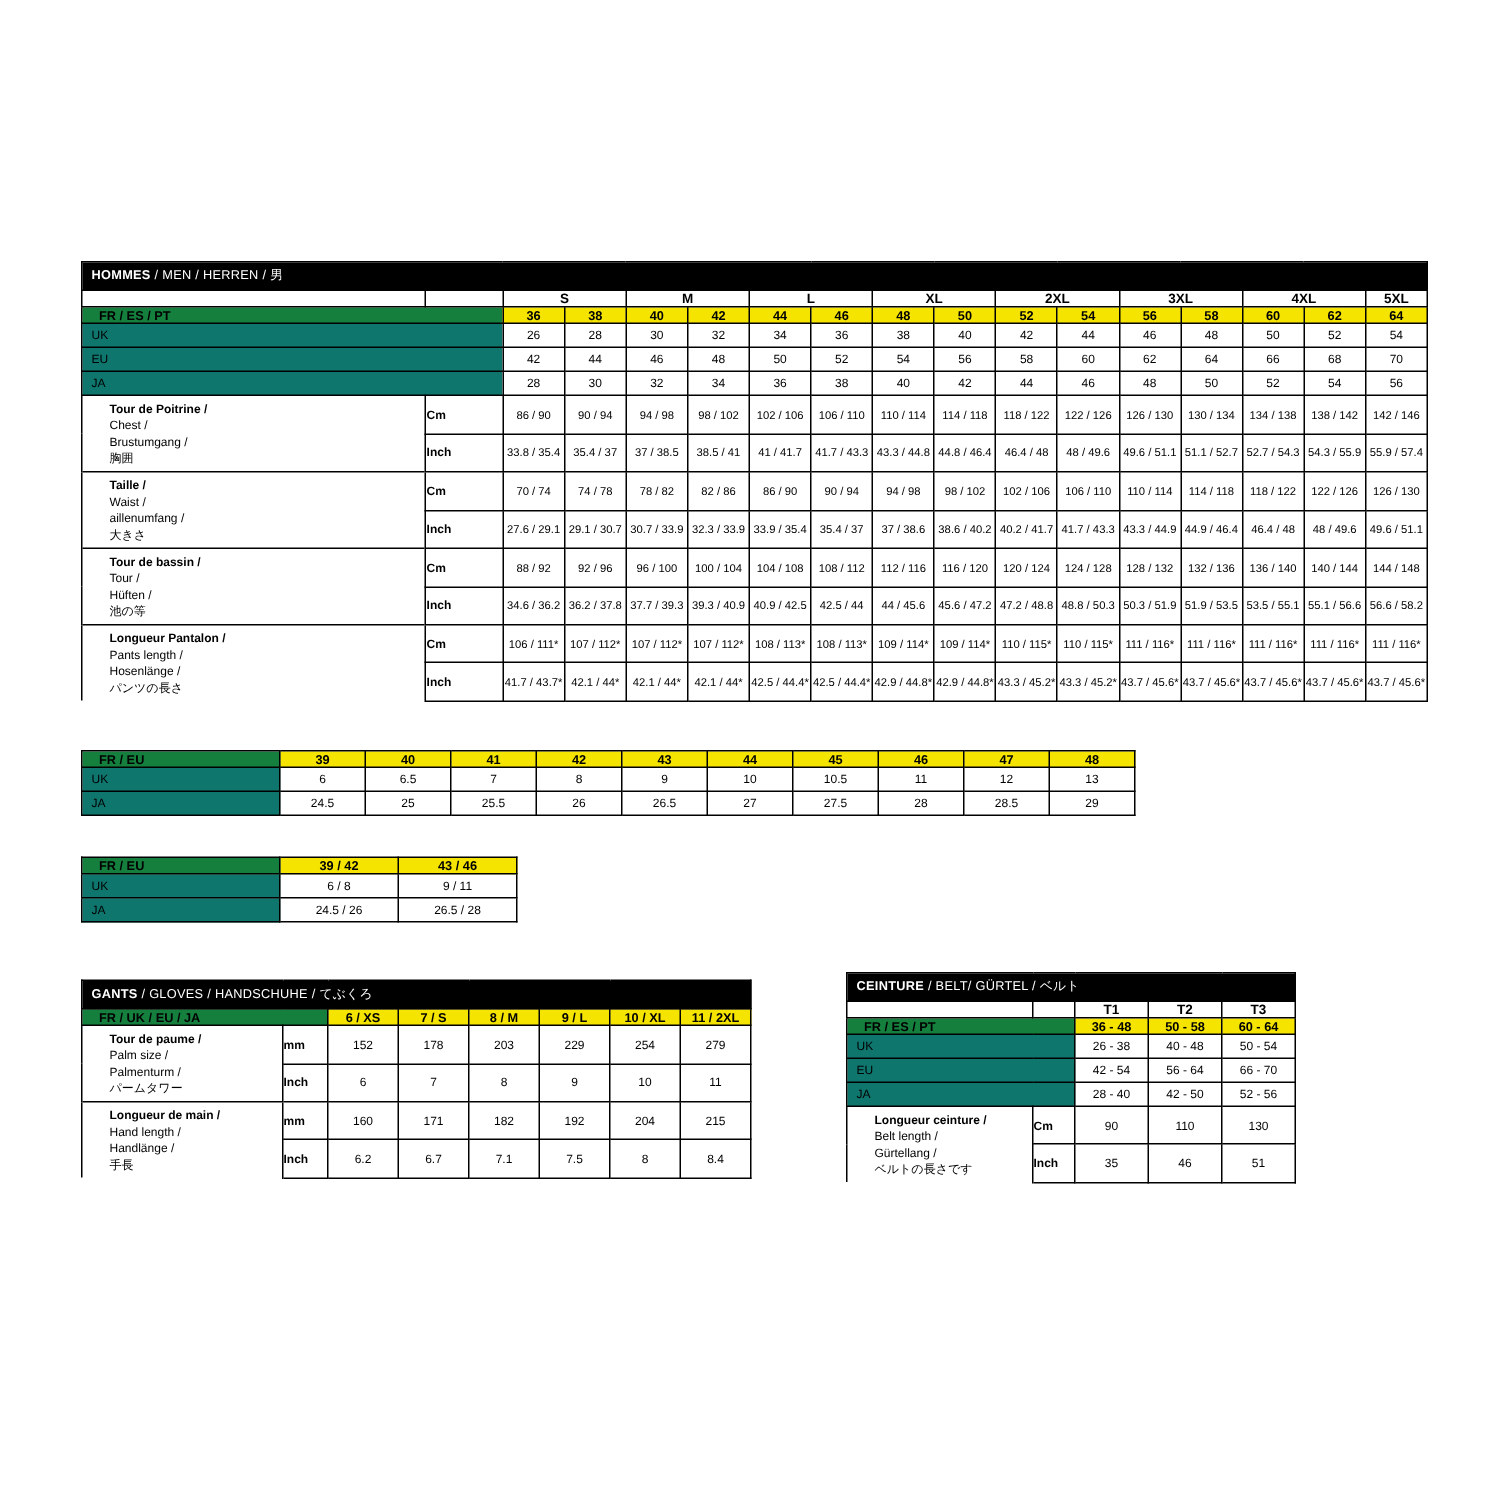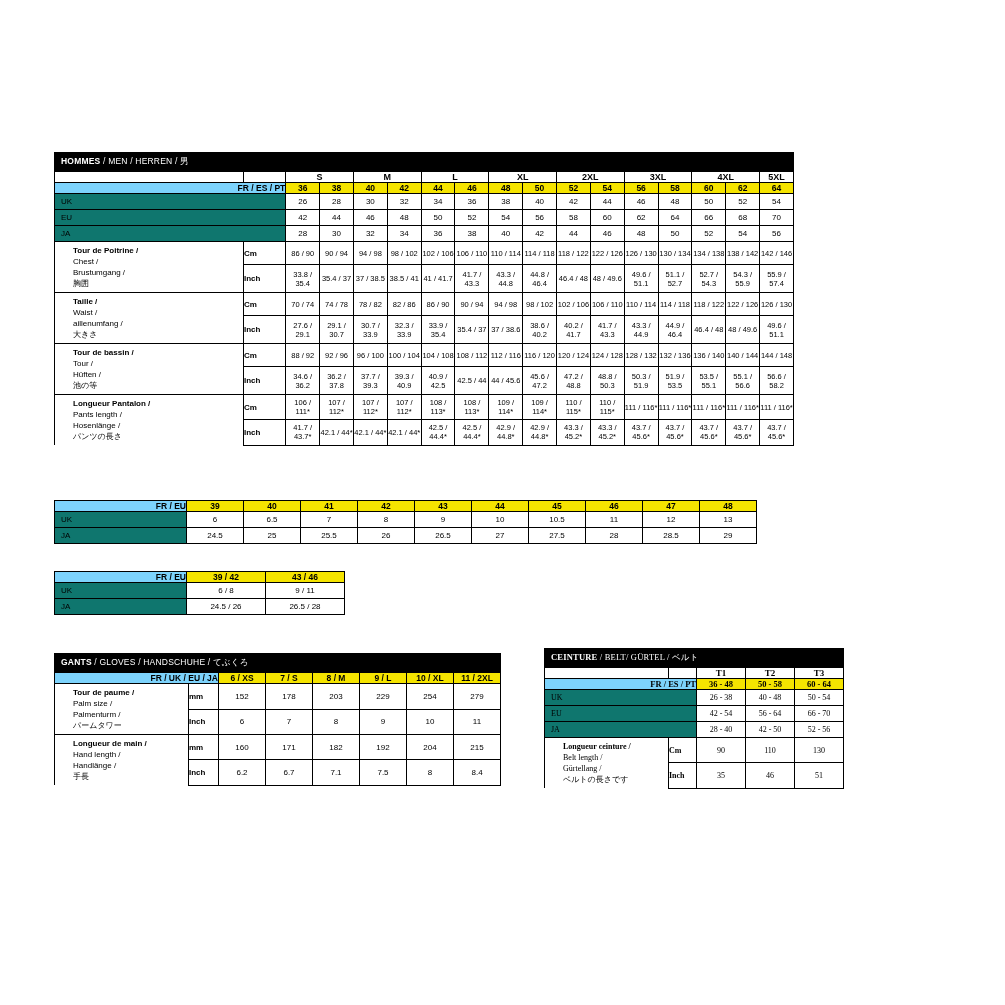--- a/index.html
+++ b/index.html
@@ -14,37 +14,37 @@
   td,th{border:1px solid #000;padding:0;}
 
   
   .tbl{position:absolute;table-layout:fixed;}
   .hdr-black{
     background:#000;color:#fff;font-size:8.5px;font-weight:bold;
     letter-spacing:.2px;padding:3px 6px;text-align:left;
   }
   .hdr-black .light{font-weight:normal;}
   .yellow{background:#f5e400;font-weight:bold;font-size:8.5px;text-align:center;}
-  .yellow-left{background:#7dd3fc;font-weight:bold;font-size:8.5px;text-align:right;padding-left:11px;}
+  .yellow-left{background:#15803d;font-weight:bold;font-size:8.5px;text-align:left;padding-left:11px;}
   .sz{font-size:9px;font-weight:bold;text-align:center;background:#fff;}
   .cell{font-size:8px;text-align:center;background:#fff;height:15px;}
   .rowlabel{font-size:8px;text-align:left;padding-left:6px;background:#0f766e;}
   .unit{font-size:8px;background:#fff;font-weight:bold;}
   .meas-name{font-size:8px;line-height:11px;padding:3px 0 3px 18px;background:#fff;text-align:left;vertical-align:top;}
   .meas-name b{font-weight:bold;}
   .nb{border:none;}
   .no-bot{border-bottom:none;}
   .small{font-size:7.5px;}
 
   
-  #men-table{left:54px;top:152px;width:740px;}
+  #men-table{left:54px;top:174px;width:898px;}
   #shoes-table{left:54px;top:500px;width:702px;}
   #socks-table{left:54px;top:571px;width:290px;}
   #gloves-table{left:54px;top:653px;width:364px;}
-  #belt-table{left:544px;top:648px;width:300px;font-family:Liberation Serif, serif;}
+  #belt-table{left:564px;top:648px;width:300px;}
 </style>
 </head>
 <body>
 
 <div class="page">
 
   <table class="tbl" id="men-table">
     <colgroup>
       <col style="width:134px">
         <col style="width:30px">

